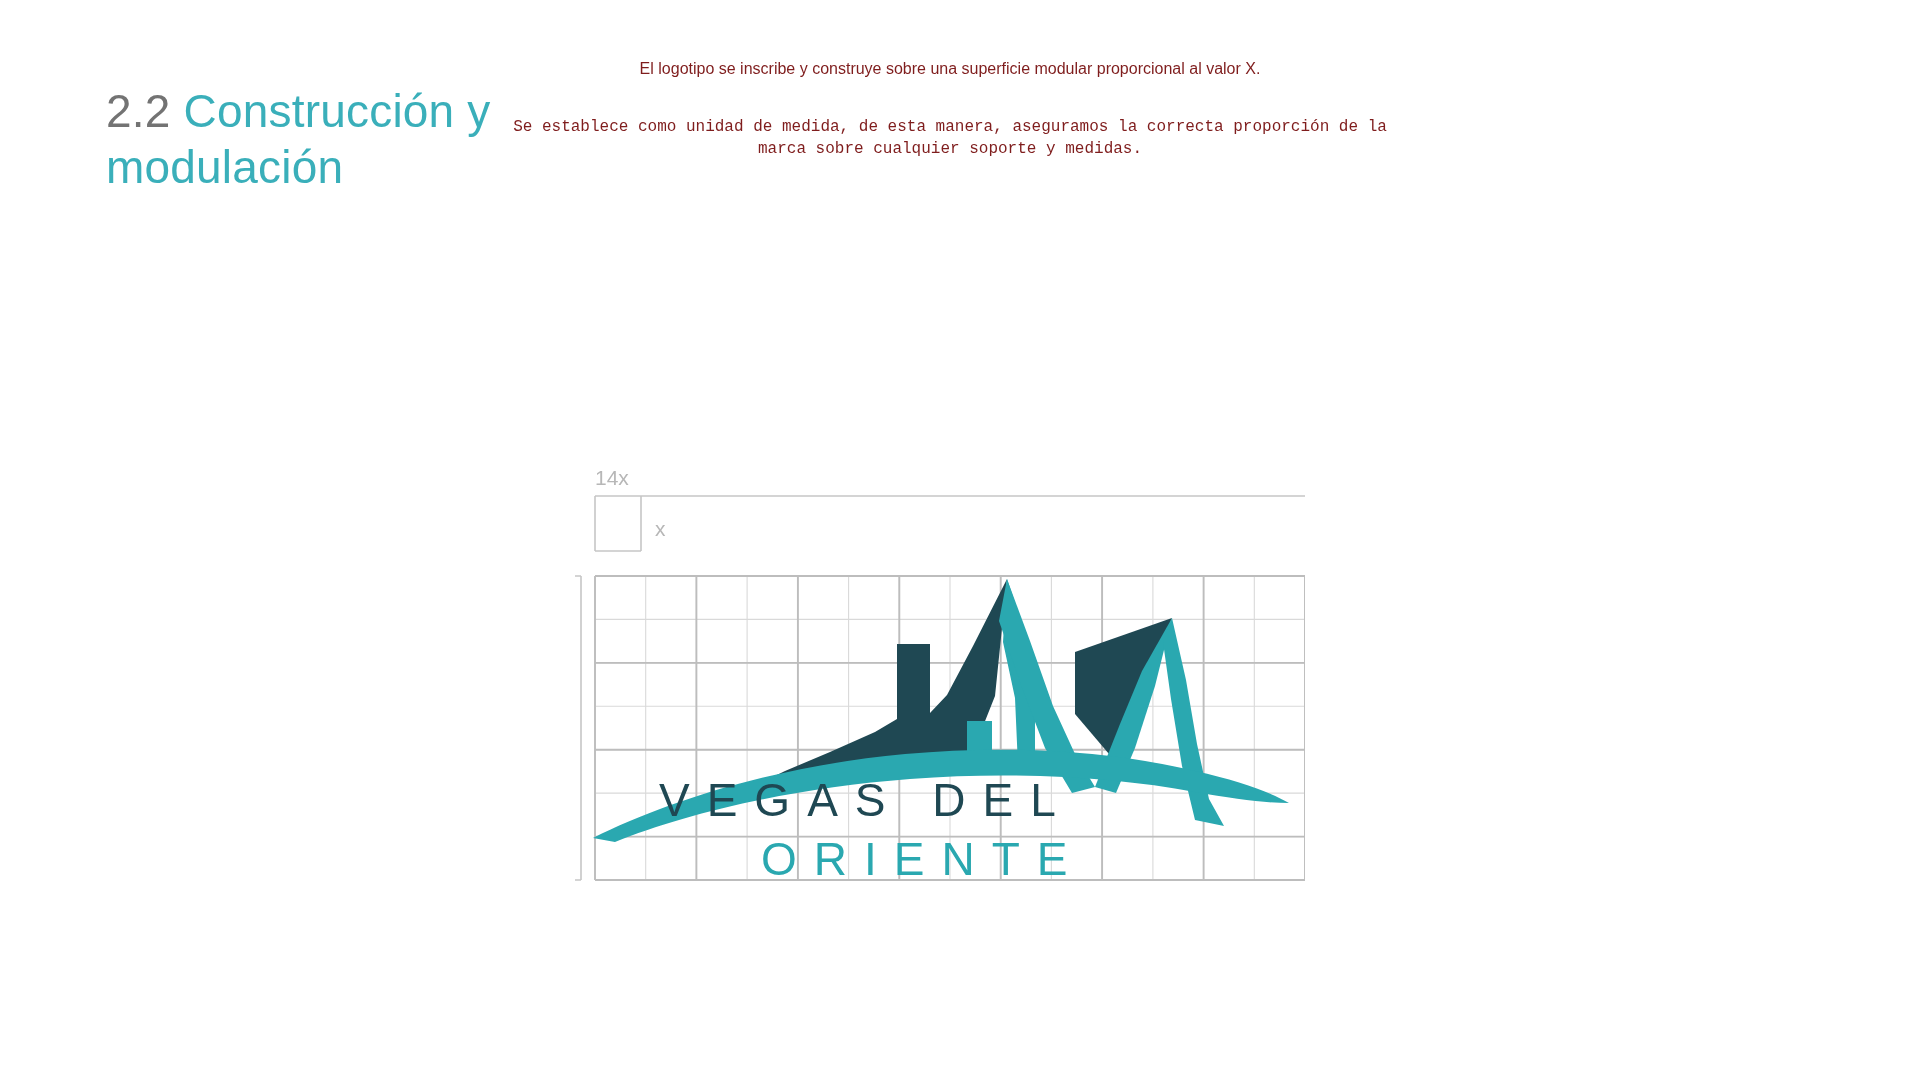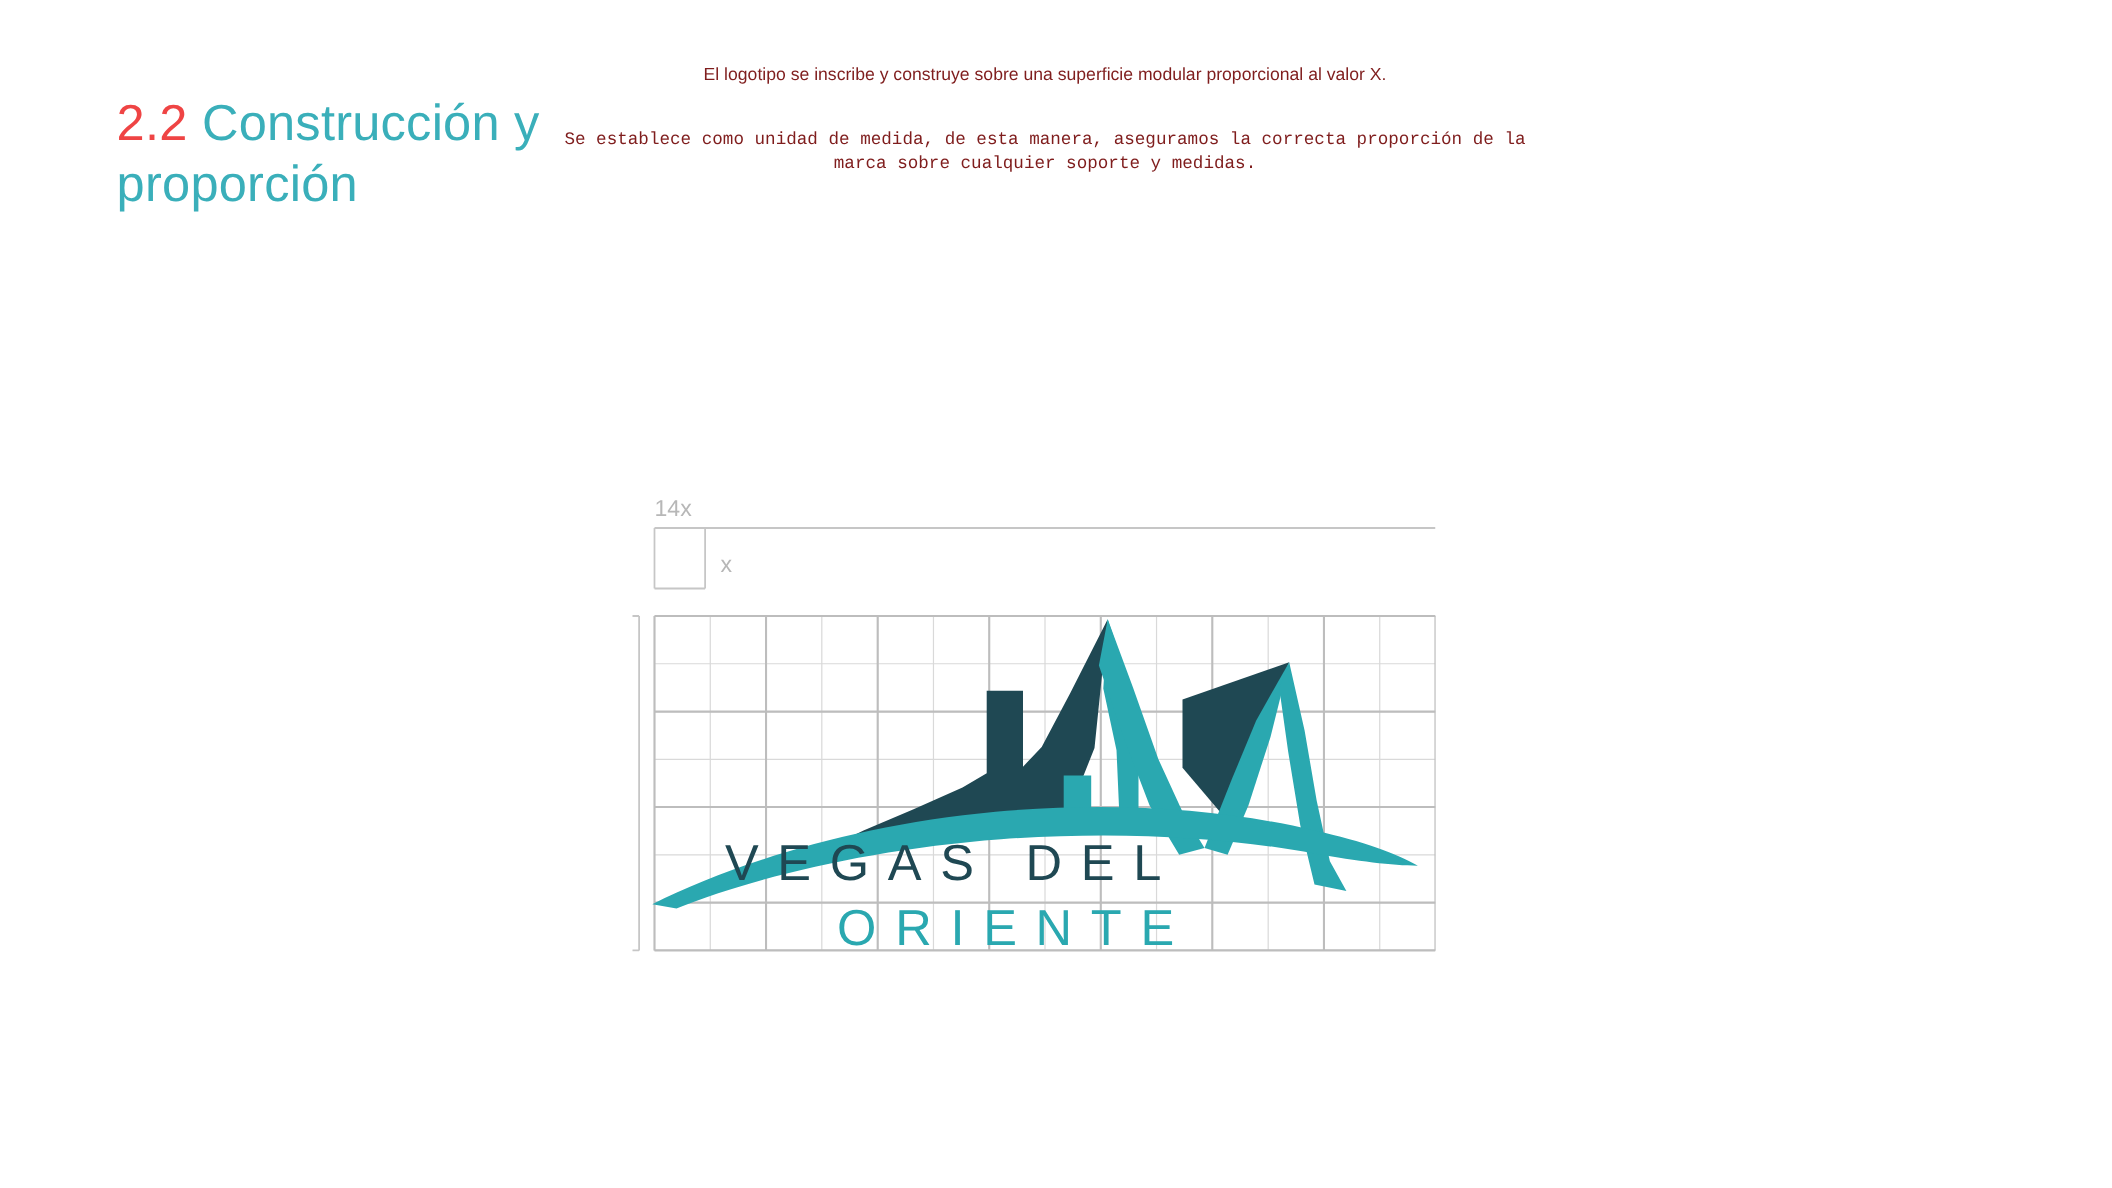--- a/index.html
+++ b/index.html
@@ -22,21 +22,21 @@
     left: 106px;
     top: 52px;
     width: 520px;
     font-size: 46px;
     line-height: 1.22;
     font-weight: 300;
     letter-spacing: 0.2px;
     color: #3aafba;
   }
   #page-title .num {
-    color: #ef4444;
+    color: #737373;
     text-align: right;
   }
 
   #intro-block {
     position: absolute;
     right: 530px;
     top: 58px;
     width: 880px;
     text-align: center;
     color: #7f1d1d;
@@ -49,21 +49,21 @@
   }
   #intro-block p.second {
     margin-top: 36px;
     font-family: Liberation Mono, monospace;
   }
 
   
   #construction-figure {
     position: absolute;
     left: 575px;
-    top: 450px;
+    top: 466px;
     width: 730px;
     height: 430px;
   }
   #construction-figure svg {
     display: block;
   }
 
   .lbl {
     fill: #b7b7b7;
     font-family: "Liberation Sans", sans-serif;
@@ -98,21 +98,21 @@
     fill: #2aa8b0;
     font-family: "Liberation Sans", sans-serif;
     font-size: 46px;
     font-weight: 300;
     letter-spacing: 17px;
   }
 </style>
 </head>
 <body>
 
-<h1 id="page-title"><span class="num">2.2</span><span>&nbsp;</span><span>Construcción y proporción</span></h1>
+<h1 id="page-title"><span class="num">2.2</span><span>&nbsp;</span><span>Construcción y modulación</span></h1>
 
 <div id="intro-block">
   <p class="first">El logotipo se inscribe y construye sobre una superficie modular proporcional al valor X.</p>
   <p class="second">Se establece como unidad de medida, de esta manera, aseguramos la correcta proporción de la marca sobre cualquier soporte y medidas.</p>
 </div>
 
 <div id="construction-figure">
 <svg width="730" height="430" viewBox="0 0 730 430" xmlns="http://www.w3.org/2000/svg">
 
   <text class="lbl" x="20" y="19">14x</text>

